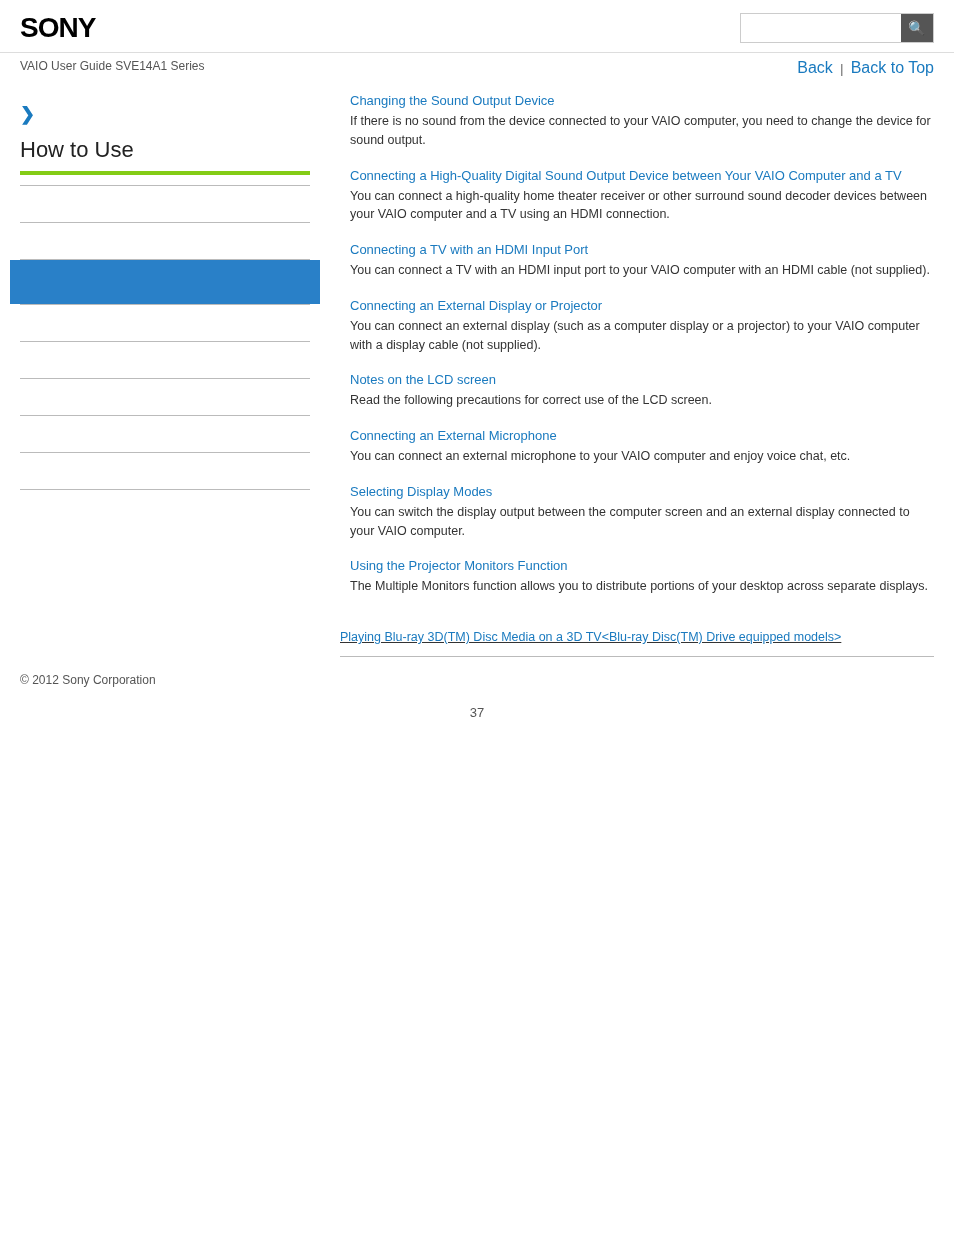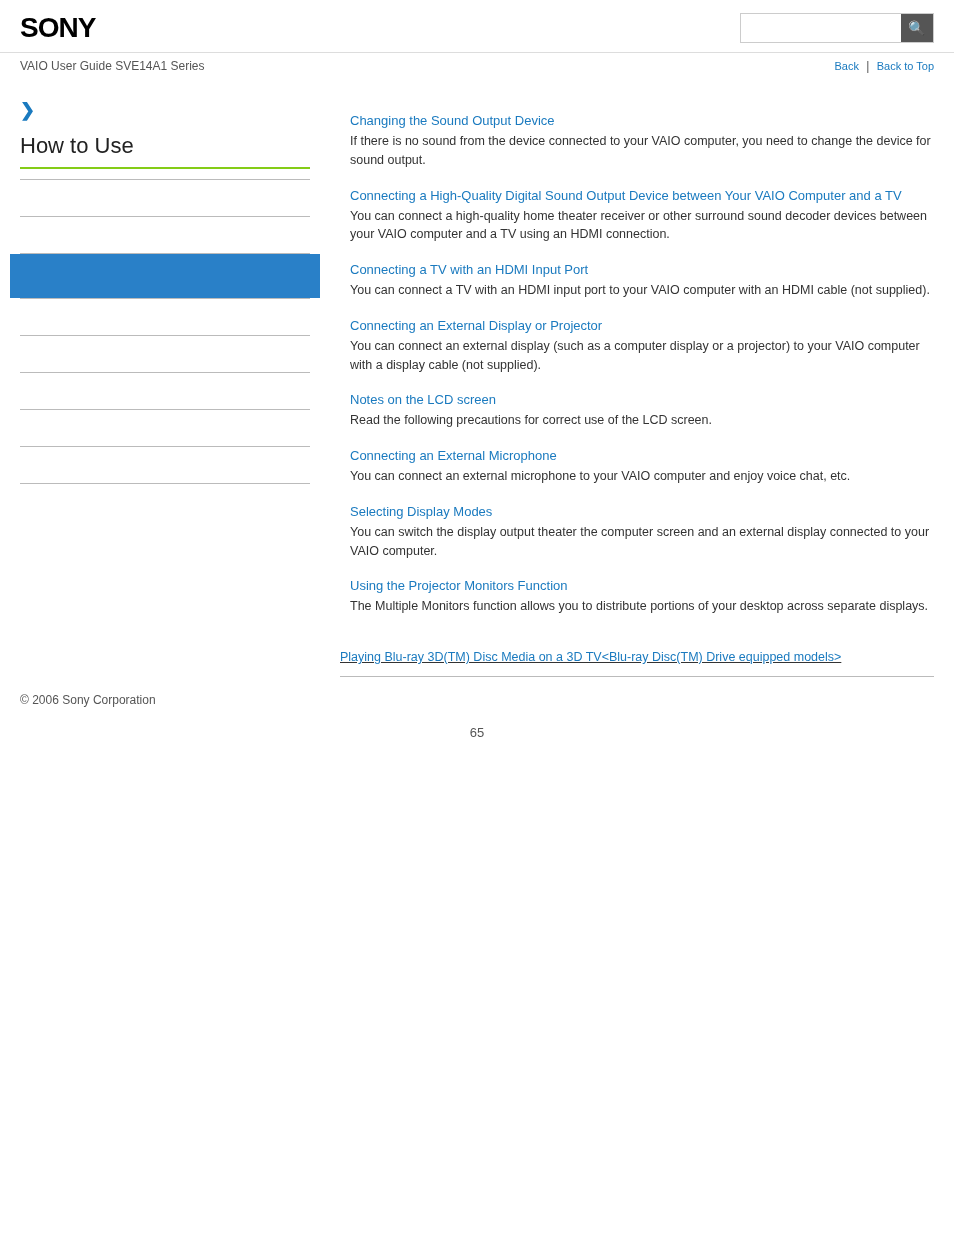--- a/index.html
+++ b/index.html
@@ -58,21 +58,21 @@
     .subheader {
       display: flex;
       justify-content: space-between;
       padding: 6px 20px;
       font-size: 12px;
       color: #555;
     }
     .subheader-nav a {
       color: #1a7abf;
       text-decoration: none;
-      font-size: 11px;
+      font-size: 16px;
     }
     .subheader-nav .separator { margin: 0 4px; color: #555; }
 
     
     .main-layout {
       display: flex;
       padding: 0 20px;
       margin-top: 10px;
     }
 
@@ -89,21 +89,21 @@
       font-weight: bold;
       margin-bottom: 12px;
       display: block;
     }
     .sidebar-title {
       font-size: 22px;
       font-weight: normal;
       color: #222;
       margin-bottom: 10px;
       padding-bottom: 8px;
-      border-bottom: 2px solid #84cc16;
+      border-bottom: 4px solid #84cc16;
     }
     .sidebar-item {
       height: 36px;
       display: flex;
       align-items: center;
     }
     .sidebar-item-active {
       background: #2980c8;
       height: 44px;
       margin: 0 -10px 0 -10px;
@@ -116,21 +116,20 @@
       border: none;
       border-top: 1px solid #bbb;
       margin: 0;
     }
 
     
     .content {
       flex: 1;
       padding-left: 20px;
       border-left: none;
-      margin-top: 24px;
     }
     .content-section {
       margin-bottom: 18px;
     }
     .content-link {
       color: #1a7abf;
       text-decoration: none;
       font-size: 13px;
       font-weight: normal;
       display: block;
@@ -236,33 +235,33 @@
       <p class="content-desc">Read the following precautions for correct use of the LCD screen.</p>
     </div>
 
     <div class="content-section">
       <a href="#" class="content-link">Connecting an External Microphone</a>
       <p class="content-desc">You can connect an external microphone to your VAIO computer and enjoy voice chat, etc.</p>
     </div>
 
     <div class="content-section">
       <a href="#" class="content-link">Selecting Display Modes</a>
-      <p class="content-desc">You can switch the display output theater the computer screen and an external display connected to your VAIO computer.</p>
+      <p class="content-desc">You can switch the display output between the computer screen and an external display connected to your VAIO computer.</p>
     </div>
 
     <div class="content-section">
       <a href="#" class="content-link">Using the Projector Monitors Function</a>
       <p class="content-desc">The Multiple Monitors function allows you to distribute portions of your desktop across separate displays.</p>
     </div>
 
   </div>
 </div>
 
 <div style="padding: 16px 20px 4px 340px; text-decoration: underline;">
   <a href="#" class="content-link" style="font-size: 12.5px;">Playing Blu-ray 3D(TM) Disc Media on a 3D TV&lt;Blu-ray Disc(TM) Drive equipped models&gt;</a>
 </div>
 <hr class="bottom-hr" style="border: none; border-top: 1px solid #bbb; margin: 4px 20px 0 340px;">
 
 <div class="footer">
-  <span>© 2006 Sony Corporation</span>
-</div>
-
-<div class="page-number">65</div>
+  <span>© 2012 Sony Corporation</span>
+</div>
+
+<div class="page-number">37</div>
 
 </body></html>

